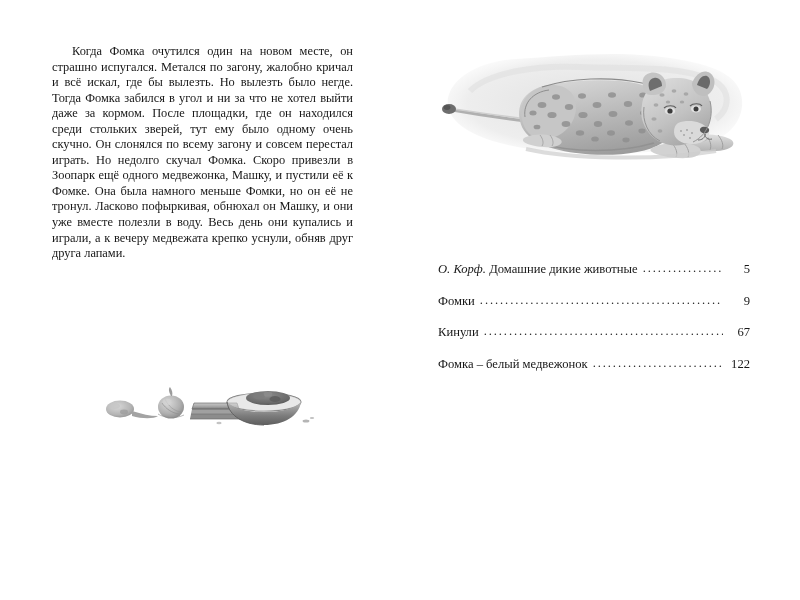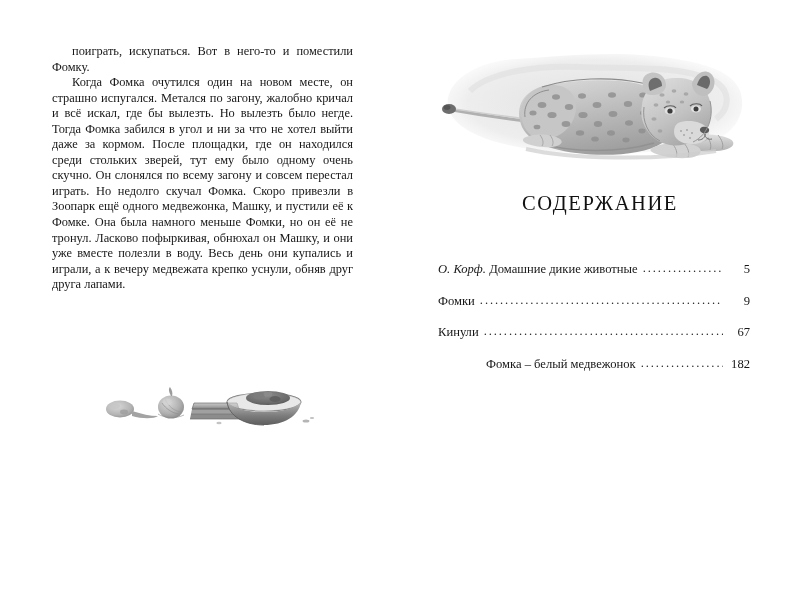--- a/index.html
+++ b/index.html
@@ -85,21 +85,21 @@
   }
   .toc-row {
     display: flex;
     align-items: baseline;
     font-size: 12.6px;
     line-height: 14px;
     margin-bottom: 17.5px;
     white-space: nowrap;
     color: #171717;
   }
-  .toc-row:last-child { margin-bottom: 0; margin-left: 48px; }
+  .toc-row:last-child { margin-bottom: 0; }
   .toc-label { flex: 0 0 auto; }
   .toc-label .auth { font-style: italic; }
   .toc-dots {
     flex: 1 1 auto;
     overflow: hidden;
     margin: 0 3px 0 5px;
     letter-spacing: 1.9px;
     color: #2a2a2a;
     font-size: 12.6px;
     position: relative;
@@ -112,21 +112,20 @@
   }
 </style>
 </head>
 <body>
 
 <div class="spread">
 
   <div class="page-left">
 
     <div class="body-text">
-      <p>поиграть, искупаться. Вот в него-то и поместили Фомку.</p>
       <p>Когда Фомка очутился один на новом месте, он страшно испугался. Метался по загону, жалобно кричал и всё искал, где бы вылезть. Но вылезть было негде. Тогда Фомка забился в угол и ни за что не хотел выйти даже за кормом. После площадки, где он находился среди стольких зверей, тут ему было одному очень скучно. Он слонялся по всему загону и совсем перестал играть. Но недолго скучал Фомка. Скоро привезли в Зоопарк ещё одного медвежонка, Машку, и пустили её к Фомке. Она была намного меньше Фомки, но он её не тронул. Ласково пофыркивая, обнюхал он Машку, и они уже вместе полезли в воду. Весь день они купались и играли, а к вечеру медвежата крепко уснули, обняв друг друга лапами.</p>
     </div>
 
     <svg class="food-illo" viewBox="0 0 220 48">
       <defs>
         <radialGradient id="veg1" cx="0.4" cy="0.35" r="0.75">
           <stop offset="0%" stop-color="#d8d8d8"></stop>
           <stop offset="65%" stop-color="#b4b4b4"></stop>
           <stop offset="100%" stop-color="#8d8d8d"></stop>
         </radialGradient>
@@ -323,21 +322,20 @@
           <ellipse cx="230" cy="84" rx="2.4" ry="1.7"></ellipse>
         </g>
 
         <path d="M214 60 C212 74 218 88 230 94" stroke="#949494" stroke-width="1" fill="none"></path>
         <path d="M280 54 C284 70 278 88 263 95" stroke="#949494" stroke-width="1" fill="none"></path>
       </g>
 
       <path d="M96 102 C140 112 226 114 286 104" stroke="#cdcdcd" stroke-width="4" fill="none" opacity="0.7"></path>
     </svg>
 
-    <div class="toc-title">СОДЕРЖАНИЕ</div>
 
     <div class="toc-list">
 
       <div class="toc-row">
         <span class="toc-label"><span class="auth">О. Корф.</span> <span>Домашние дикие животные</span></span>
         <span class="toc-dots">......................................................................</span>
         <span class="toc-page">5</span>
       </div>
 
       <div class="toc-row">
@@ -348,18 +346,18 @@
 
       <div class="toc-row">
         <span class="toc-label"><span>Кинули</span></span>
         <span class="toc-dots">......................................................................</span>
         <span class="toc-page">67</span>
       </div>
 
       <div class="toc-row">
         <span class="toc-label"><span>Фомка – белый медвежонок</span></span>
         <span class="toc-dots">......................................................................</span>
-        <span class="toc-page">182</span>
+        <span class="toc-page">122</span>
       </div>
 
     </div>
   </div>
 </div>
 
 </body></html>

